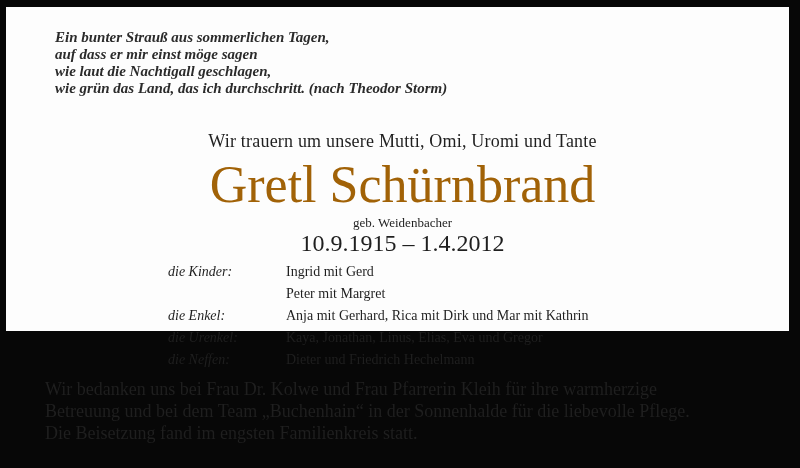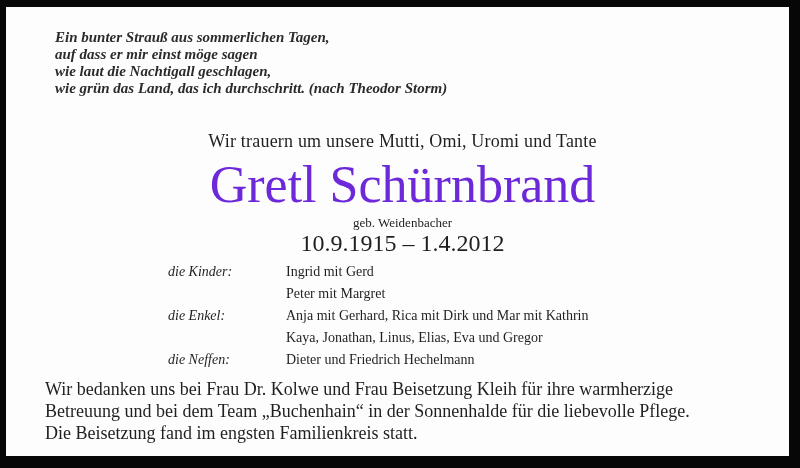--- a/index.html
+++ b/index.html
@@ -11,21 +11,21 @@
     background: #070707;
     overflow: hidden;
     font-family: "Liberation Serif", "DejaVu Serif", serif;
   }
 
   .paper {
     position: absolute;
     left: 6px;
     top: 7px;
     width: 783px;
-    height: 449px;
+    height: 324px;
     background: #fdfdfd;
     color: #1f1f1f;
   }
 
   .poem {
     position: absolute;
     left: 49px;
     top: 22px;
     font-size: 15px;
     line-height: 17px;
@@ -37,21 +37,21 @@
 
   .center-block {
     position: absolute;
     left: 10px;
     right: 0;
     text-align: center;
     white-space: nowrap;
   }
 
   .intro  { top: 124px; font-size: 18px; line-height: 20px; letter-spacing: 0.2px; }
-  .name   { top: 152px; font-size: 52px; line-height: 52px; color: #6d28d9; }
+  .name   { top: 152px; font-size: 52px; line-height: 52px; color: #a16207; }
   .maiden { top: 206px; font-size: 13px; line-height: 20px; }
   .dates  { top: 226px; font-size: 24px; line-height: 20px; }
 
   .family {
     position: absolute;
     left: 0;
     top: 257px;
     width: 100%;
     font-size: 14px;
   }
@@ -106,28 +106,29 @@
       </div>
       <div class="family-row">
         <span class="family-label"></span>
         <span class="family-value">Peter mit Margret</span>
       </div>
       <div class="family-row">
         <span class="family-label">die Enkel:</span>
         <span class="family-value">Anja mit Gerhard, Rica mit Dirk und Mar mit Kathrin</span>
       </div>
       <div class="family-row">
+        <span class="family-label">die Urenkel:</span>
         <span class="family-value">Kaya, Jonathan, Linus, Elias, Eva und Gregor</span>
       </div>
       <div class="family-row">
         <span class="family-label">die Neffen:</span>
         <span class="family-value">Dieter und Friedrich Hechelmann</span>
       </div>
     </div>
 
     <div class="closing">
-      <div>Wir bedanken uns bei Frau Dr. Kolwe und Frau Beisetzung Kleih für ihre warmherzige</div>
+      <div>Wir bedanken uns bei Frau Dr. Kolwe und Frau Pfarrerin Kleih für ihre warmherzige</div>
       <div>Betreuung und bei dem Team „Buchenhain“ in der Sonnenhalde für die liebevolle Pflege.</div>
       <div>Die Beisetzung fand im engsten Familienkreis statt.</div>
     </div>
 
   </div>
 </div>
 
 </body></html>

